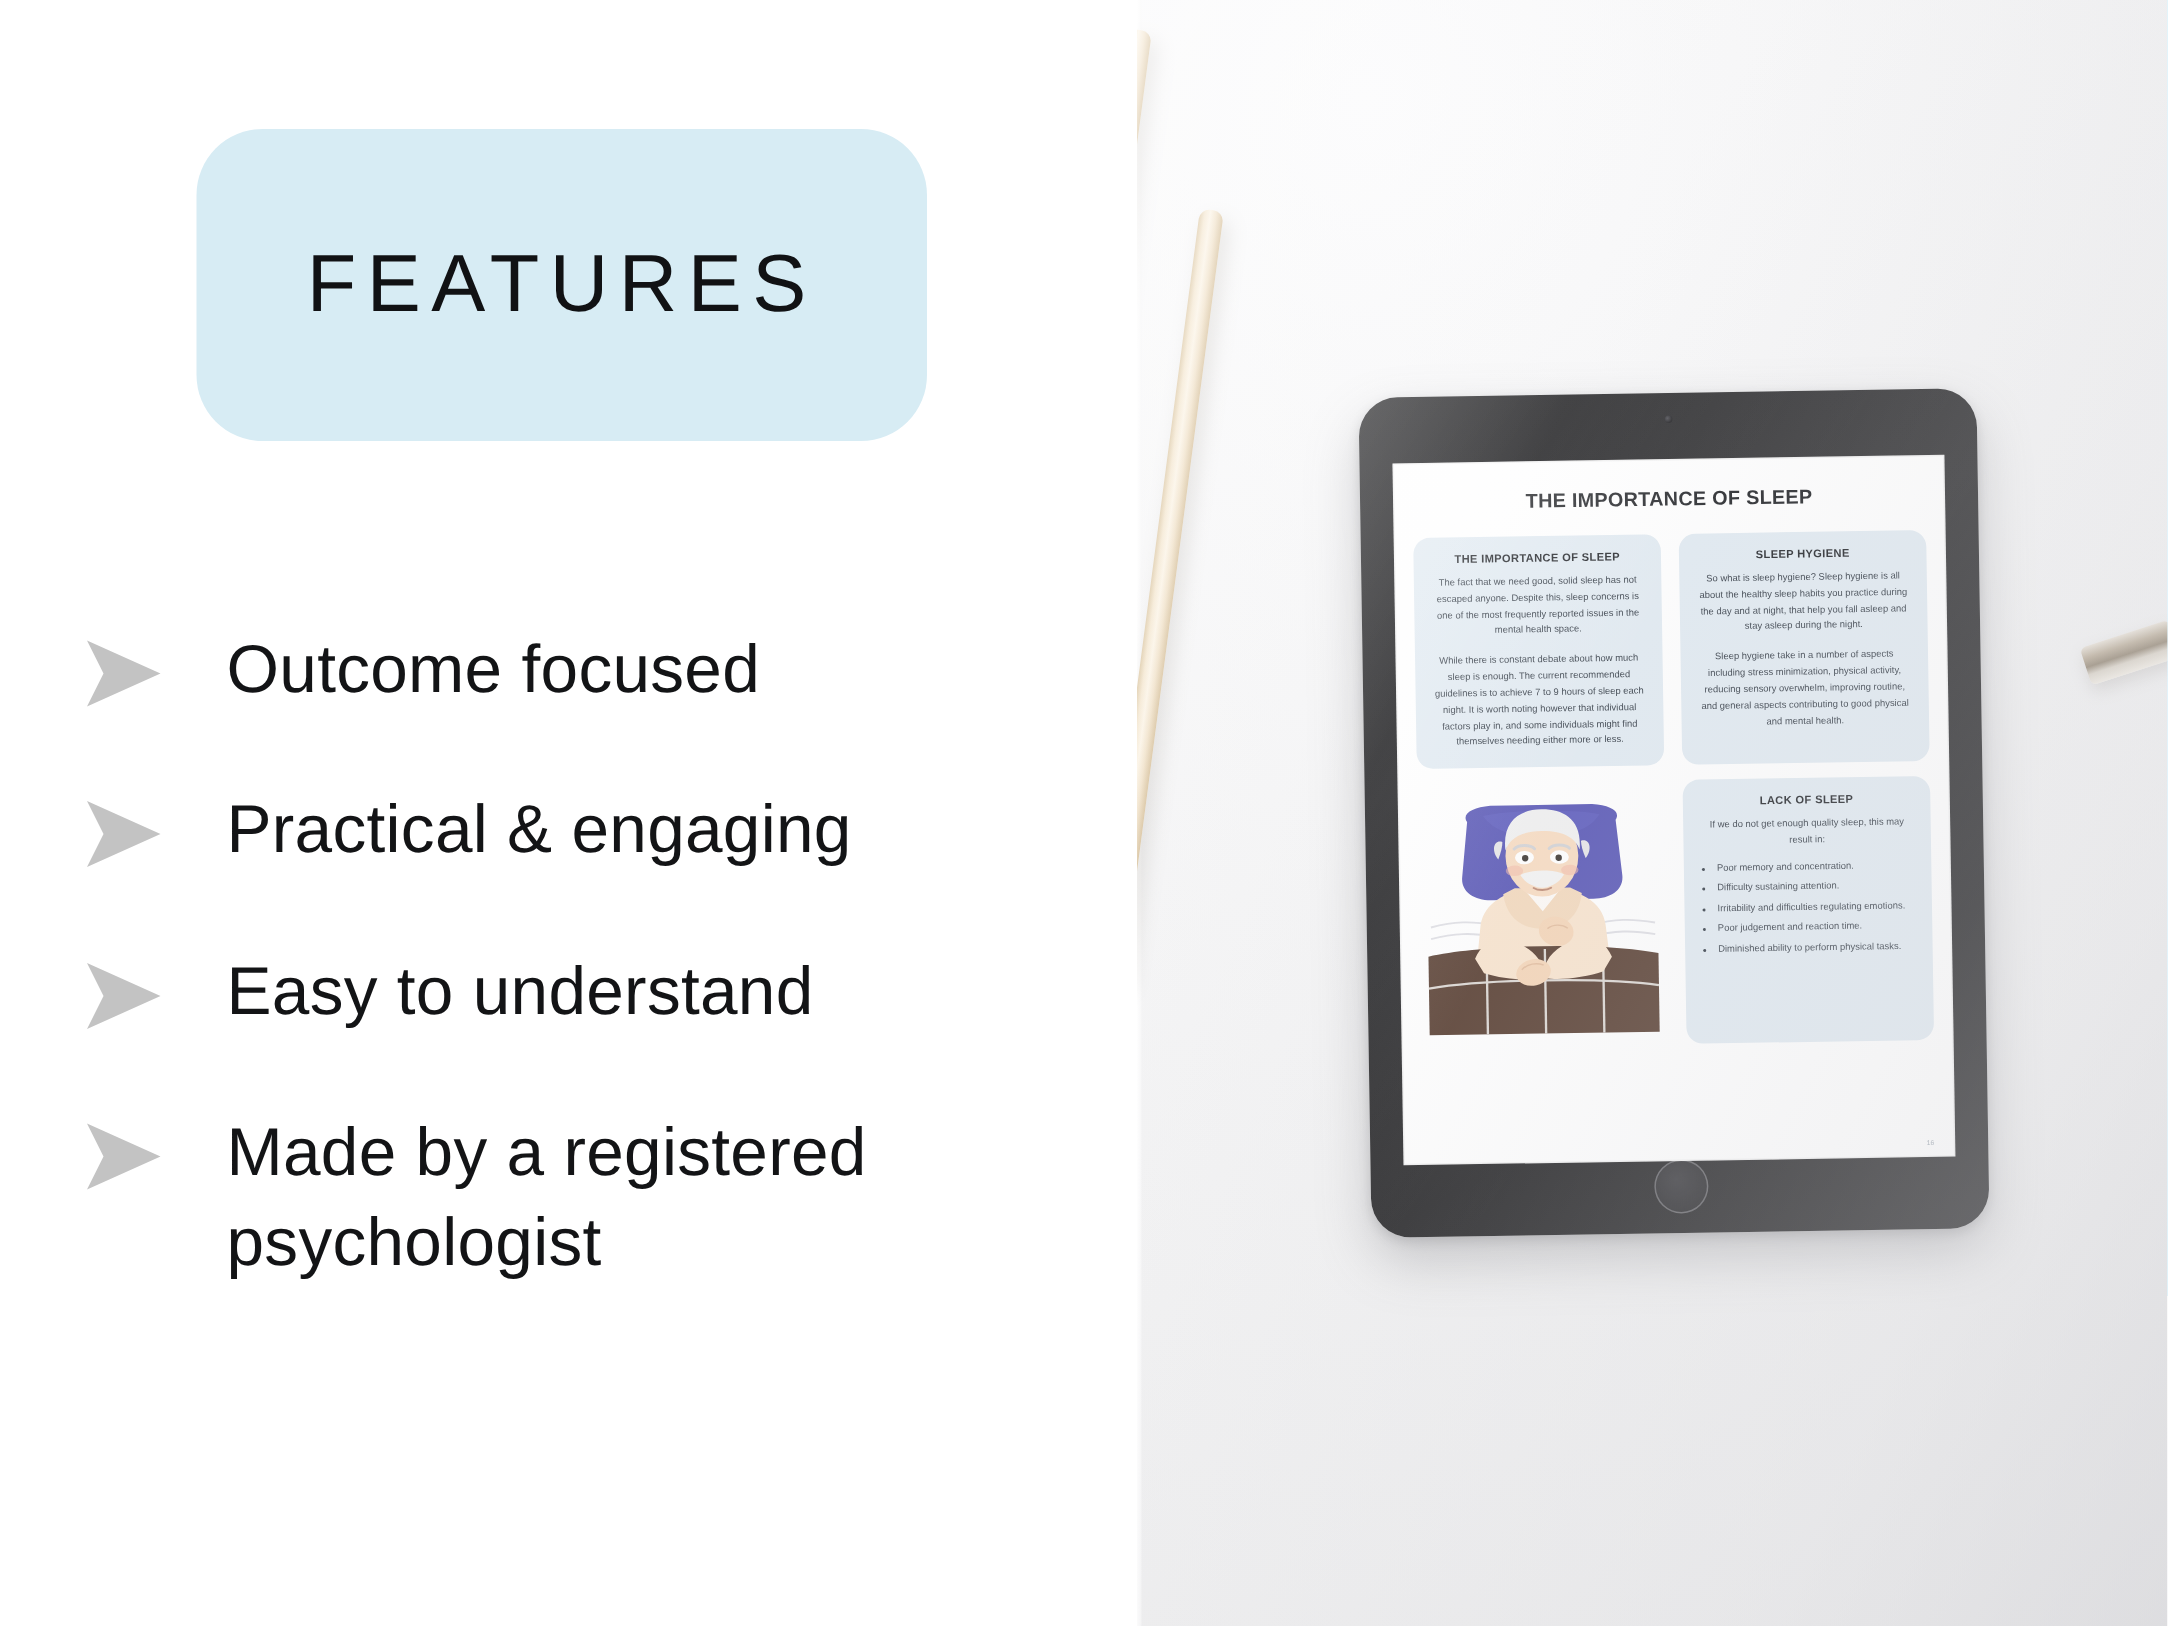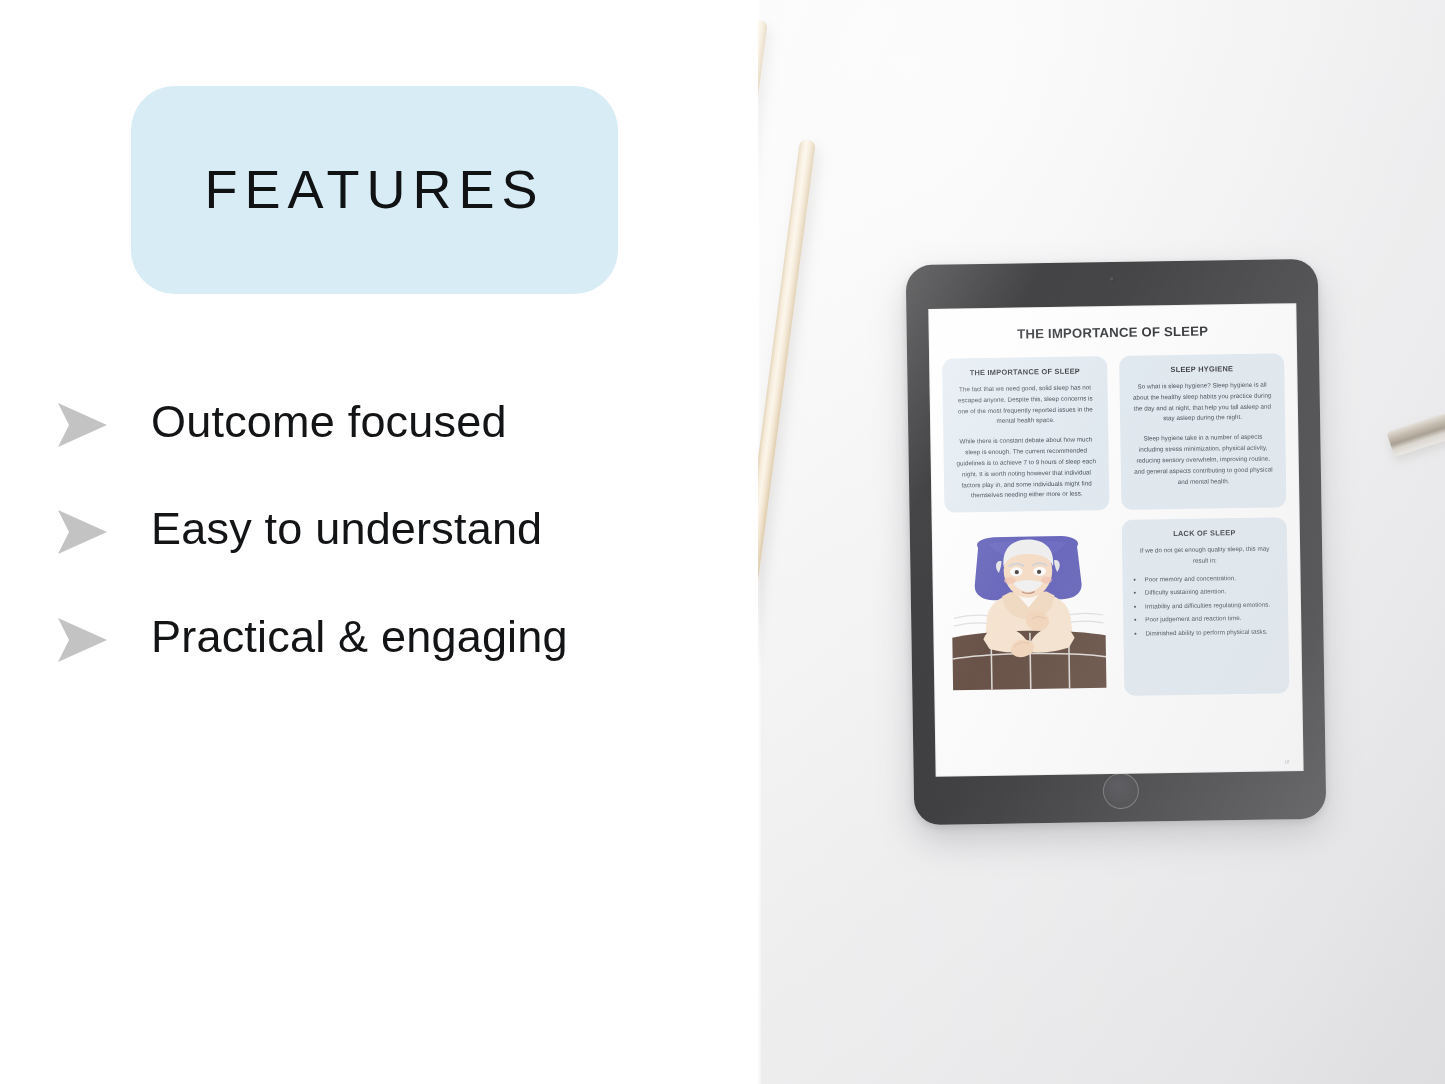--- a/index.html
+++ b/index.html
@@ -23,21 +23,21 @@
     gap:6px;
   }
   #features-badge .bline{
     font-family:"Liberation Sans", sans-serif;
     font-size:54px;letter-spacing:7px;color:#111214;
     font-weight:400;line-height:1.02;text-align:center;
     white-space:nowrap;
   }
 
   #features-list{
-    position:absolute;left:55px;top:392px;width:680px;
+    position:absolute;left:55px;top:416px;width:680px;
   }
   .feature-row{
     display:flex;align-items:flex-start;margin-bottom:48px;
   }
   .feature-row:last-child{margin-bottom:0;}
   .arrow-icon{
     flex:0 0 auto;width:58px;height:48px;margin-top:9px;margin-right:38px;
   }
   .arrow-icon svg{display:block;}
   .feature-text{
@@ -194,32 +194,40 @@
         </span>
         <span class="feature-text">Outcome focused</span>
       </div>
 
       <div class="feature-row">
         <span class="arrow-icon">
           <svg width="58" height="48" viewBox="0 0 58 48" xmlns="http://www.w3.org/2000/svg">
             <path d="M3 2 L14 24 L3 46 L52 24 Z" fill="#c3c3c3"></path>
           </svg>
         </span>
-        <span class="feature-text">Easy to understand</span>
+        <span class="feature-text">Practical &amp; engaging</span>
       </div>
 
       <div class="feature-row">
         <span class="arrow-icon">
           <svg width="58" height="48" viewBox="0 0 58 48" xmlns="http://www.w3.org/2000/svg">
             <path d="M3 2 L14 24 L3 46 L52 24 Z" fill="#c3c3c3"></path>
           </svg>
         </span>
-        <span class="feature-text">Practical &amp; engaging</span>
-      </div>
-
+        <span class="feature-text">Easy to understand</span>
+      </div>
+
+      <div class="feature-row">
+        <span class="arrow-icon">
+          <svg width="58" height="48" viewBox="0 0 58 48" xmlns="http://www.w3.org/2000/svg">
+            <path d="M3 2 L14 24 L3 46 L52 24 Z" fill="#c3c3c3"></path>
+          </svg>
+        </span>
+        <span class="feature-text">Made by a registered psychologist</span>
+      </div>
 
     </div>
   </div>
 
   <div id="photo">
     <div class="seam"></div>
 
     <div class="dowel" id="dowel-1"></div>
     <div class="dowel" id="dowel-2"></div>
 

